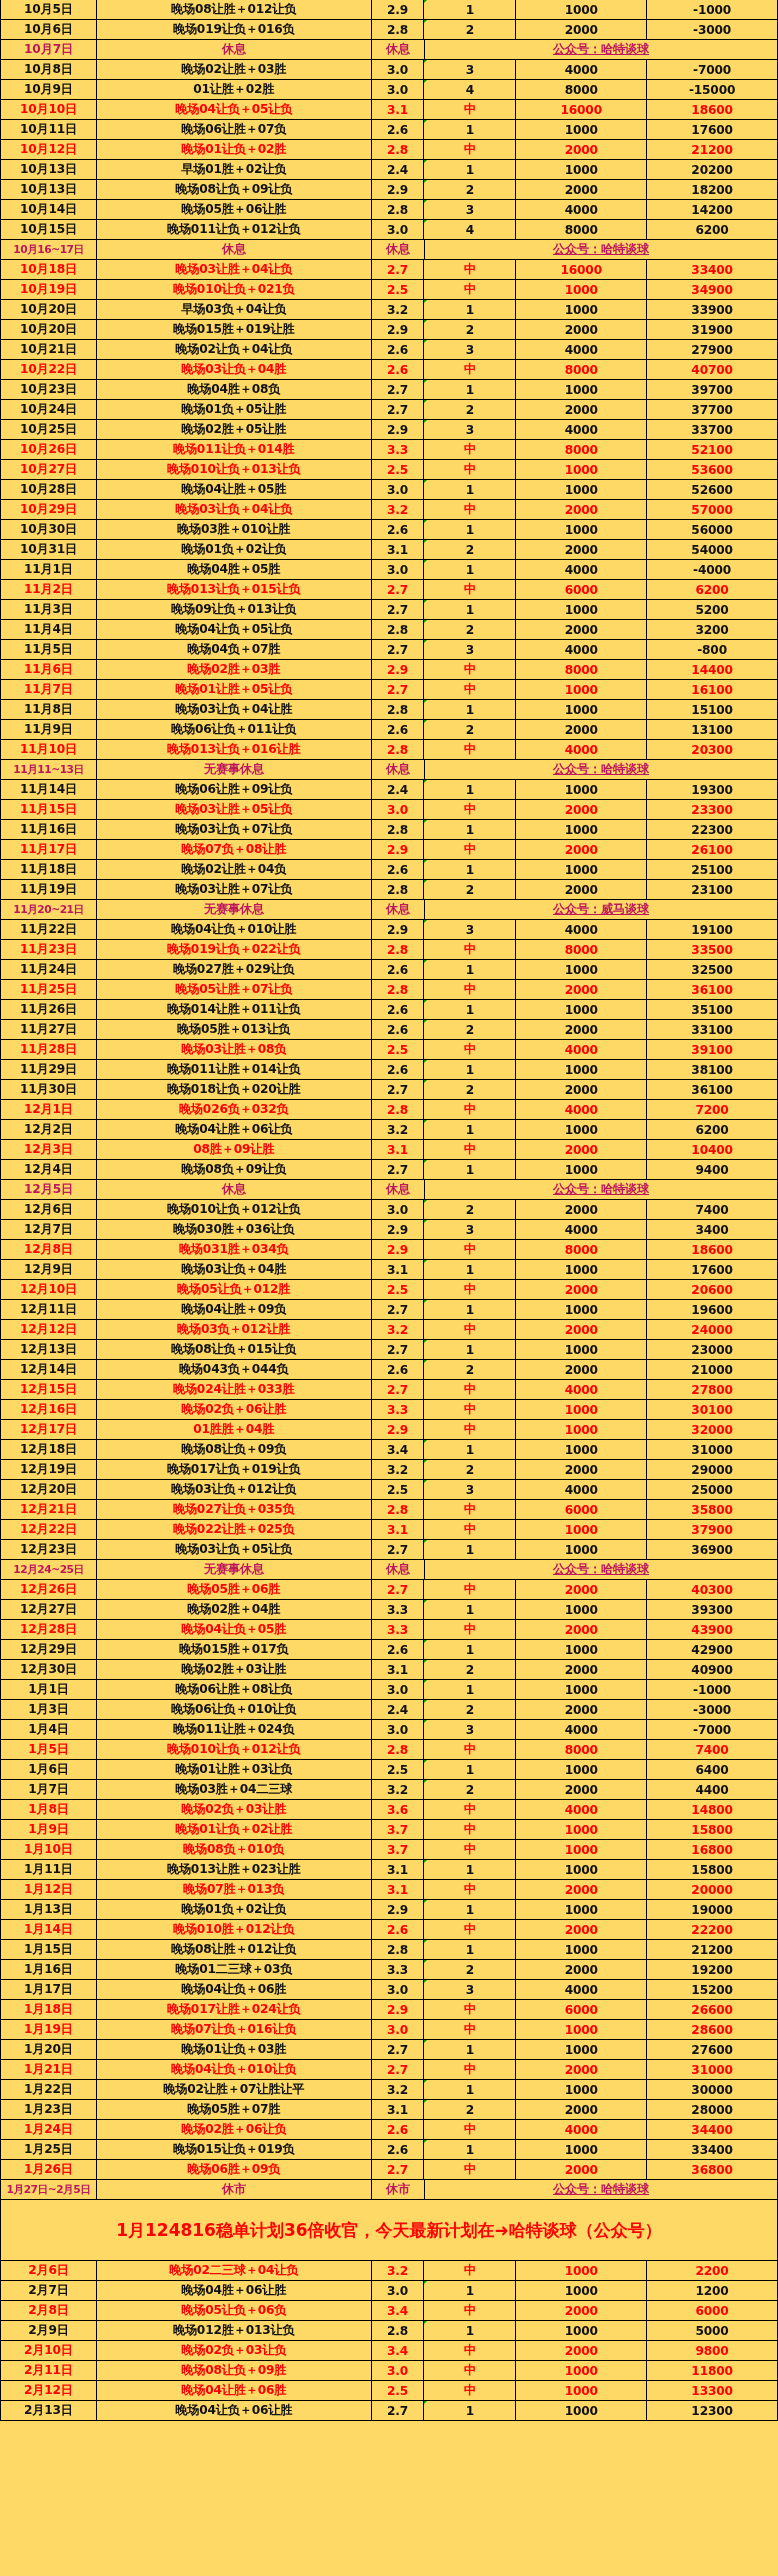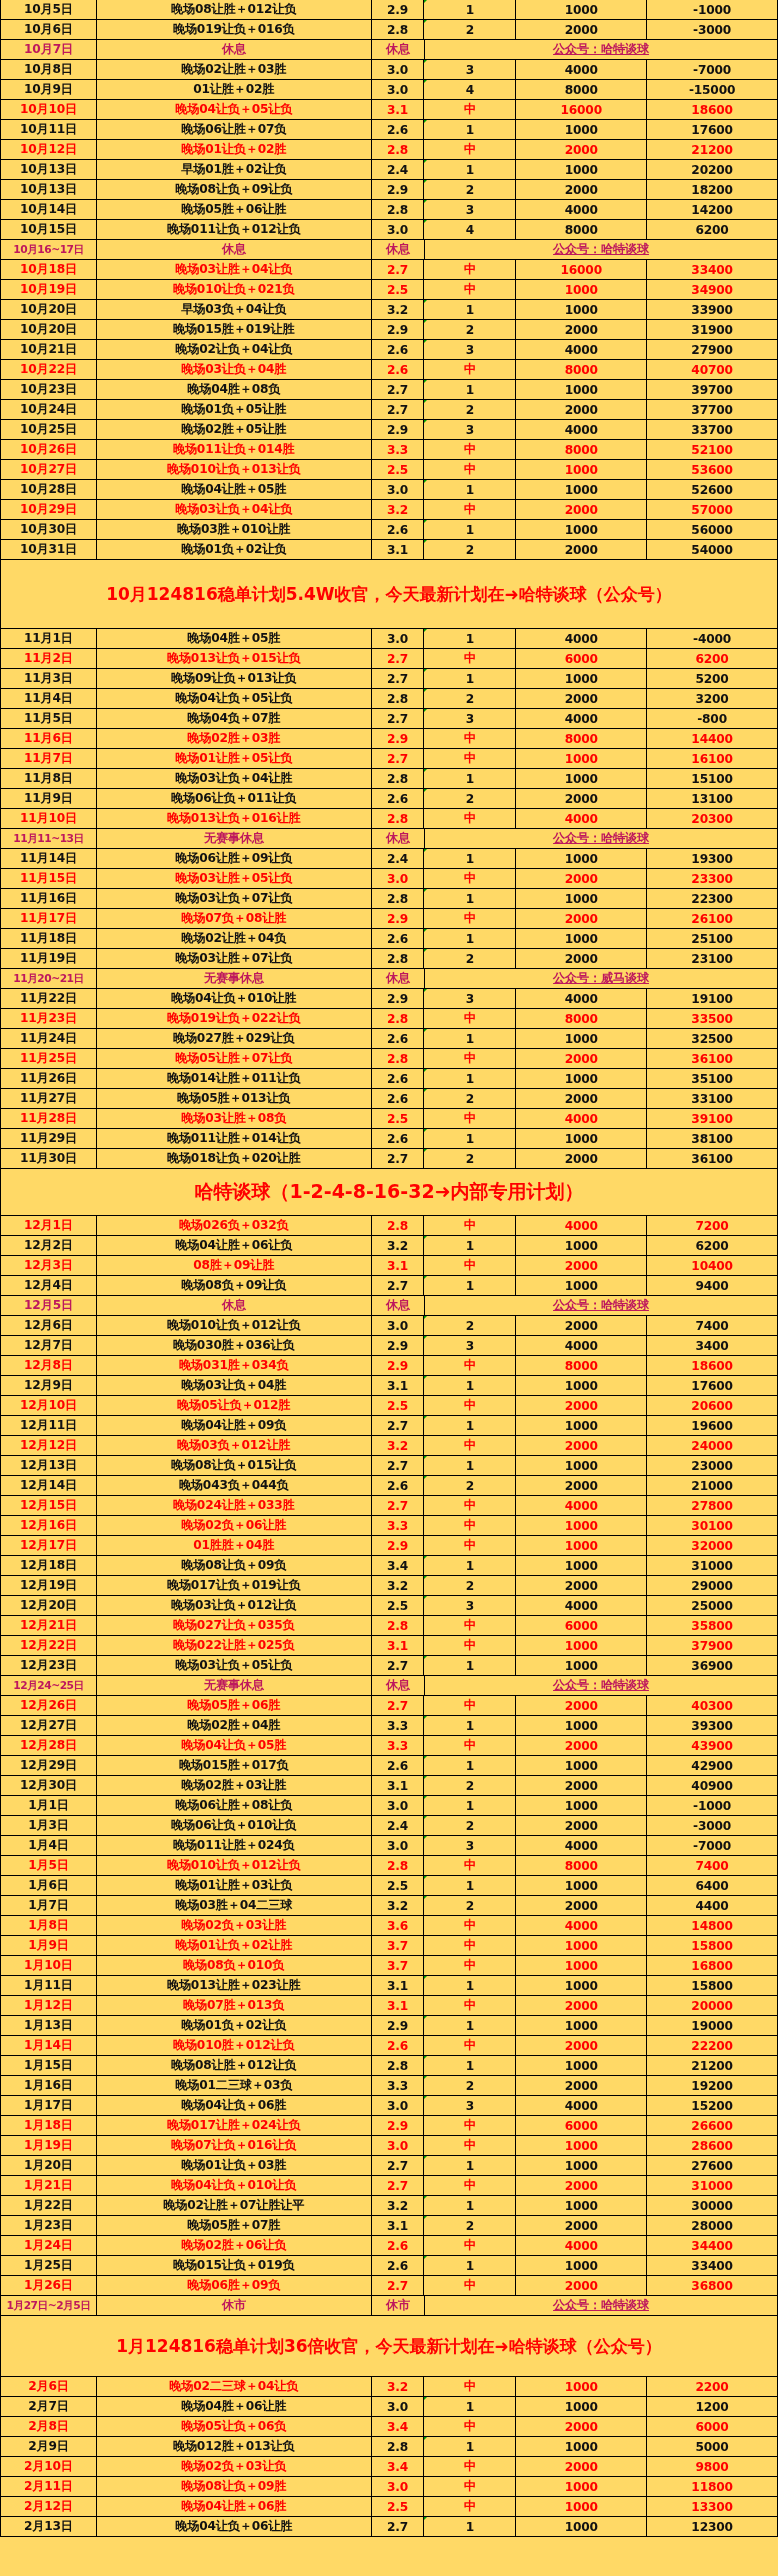--- a/index.html
+++ b/index.html
@@ -247,21 +247,20 @@
       <div class="cell c6">56000</div>
     </div>
     <div class="row">
       <div class="cell c1">10月31日</div>
       <div class="cell c2">晚场01负＋02让负</div>
       <div class="cell c3">3.1</div>
       <div class="cell c4 tri">2</div>
       <div class="cell c5">2000</div>
       <div class="cell c6">54000</div>
     </div>
-    <div class="banner b1">10月124816稳单计划5.4W收官，今天最新计划在➜哈特谈球（公众号）</div>
     <div class="row">
       <div class="cell c1">11月1日</div>
       <div class="cell c2">晚场04胜＋05胜</div>
       <div class="cell c3">3.0</div>
       <div class="cell c4 tri">1</div>
       <div class="cell c5">4000</div>
       <div class="cell c6">-4000</div>
     </div>
     <div class="row red">
       <div class="cell c1">11月2日</div>
@@ -460,21 +459,20 @@
       <div class="cell c6">38100</div>
     </div>
     <div class="row">
       <div class="cell c1">11月30日</div>
       <div class="cell c2">晚场018让负＋020让胜</div>
       <div class="cell c3">2.7</div>
       <div class="cell c4 tri">2</div>
       <div class="cell c5">2000</div>
       <div class="cell c6">36100</div>
     </div>
-    <div class="banner b2">哈特谈球（1-2-4-8-16-32➜内部专用计划）</div>
     <div class="row red">
       <div class="cell c1">12月1日</div>
       <div class="cell c2">晚场026负＋032负</div>
       <div class="cell c3">2.8</div>
       <div class="cell c4">中</div>
       <div class="cell c5">4000</div>
       <div class="cell c6">7200</div>
     </div>
     <div class="row">
       <div class="cell c1">12月2日</div>

